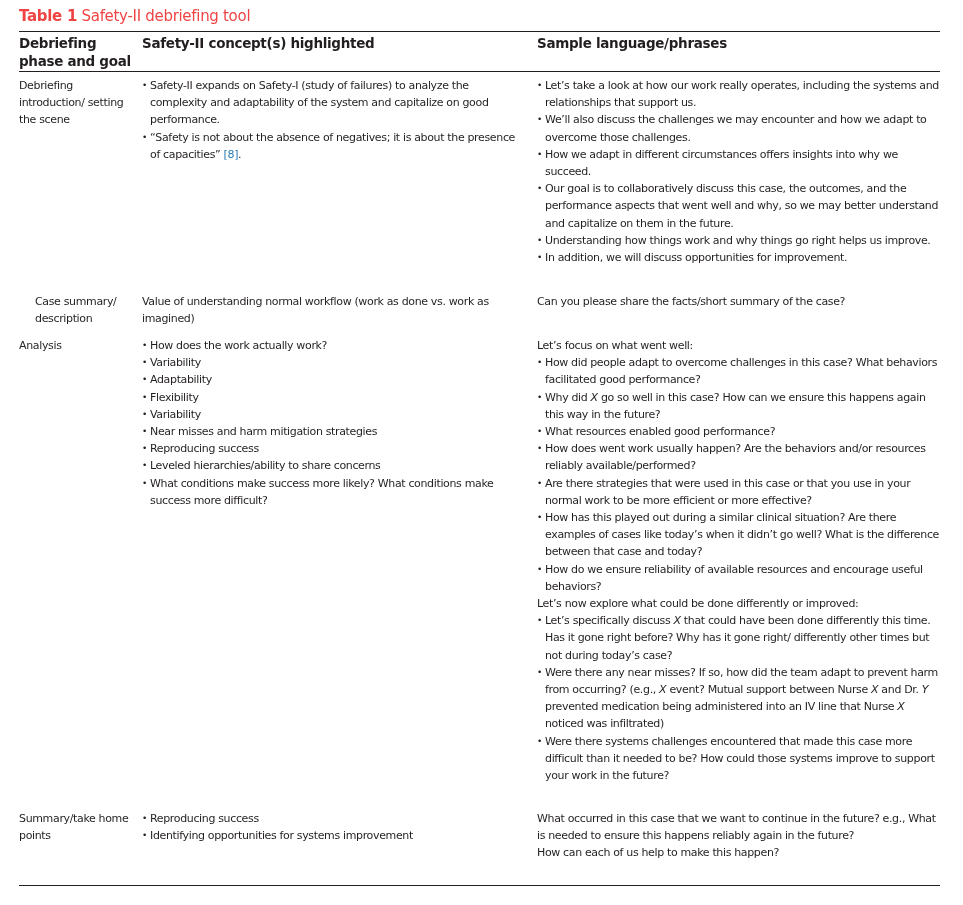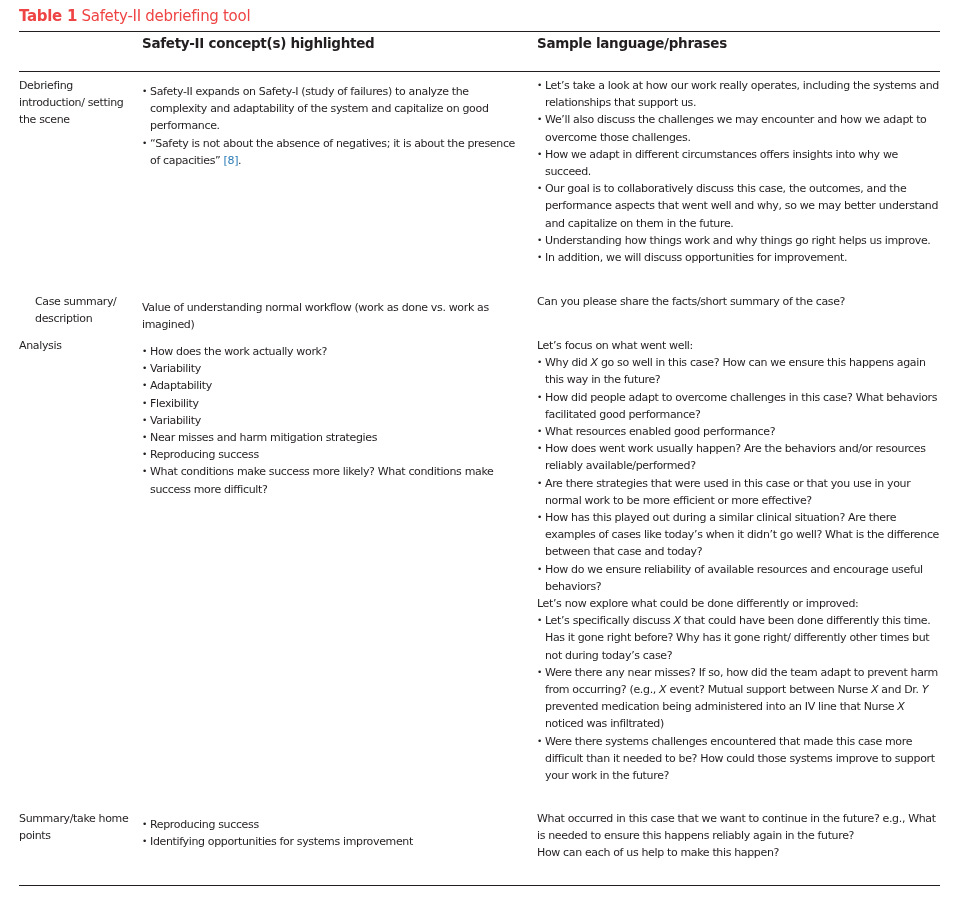--- a/index.html
+++ b/index.html
@@ -25,21 +25,21 @@
     font-size: 13.5px; font-weight: bold; line-height: 17.5px; letter-spacing: -0.3px;
   }
   .col1 { left: 19px; width: 118px; }
   .col2 { left: 142px; width: 385px; }
   .col3 { left: 537px; width: 405px; }
 
   .cell {
     position: absolute;
     font-size: 11px; line-height: 17.2px; letter-spacing: -0.35px;
   }
-  .cell.col2 { width: 385px; margin-top: 6px; }
+  .cell.col2 { width: 385px; }
   .cell.col3 { width: 405px; }
   ul.bullets { list-style: none; margin: 0; padding: 0; }
   ul.bullets li { position: relative; padding-left: 8px; }
   ul.bullets li::before {
     content: "\2022"; position: absolute; left: 0; top: 0; font-size: 9px; line-height: 17.2px;
   }
   .plain { display: block; }
   .cite { color: #2a7ab5; }
   em { font-style: italic; }
 </style>
@@ -48,20 +48,21 @@
 
 <div class="page">
 
   <div class="caption">
     <span class="label">Table 1</span>
     <span class="title">Safety-II debriefing tool</span>
   </div>
 
   <div class="rule top"></div>
 
+  <div class="hdr col1">Debriefing phase and goal</div>
   <div class="hdr col2">Safety-II concept(s) highlighted</div>
   <div class="hdr col3">Sample language/phrases</div>
 
   <div class="rule mid"></div>
 
   <div class="cell col1" style="top:77px;width:120px;">Debriefing introduction/ setting the scene</div>
   <div class="cell col2" style="top:77px;">
     <ul class="bullets">
       <li>Safety-II expands on Safety-I (study of failures) to analyze the complexity and adaptability of the system and capitalize on good performance.</li>
       <li><span>“Safety is not about the absence of negatives; it is about the presence of capacities”</span> <a class="cite">[8]</a>.</li>
@@ -85,28 +86,29 @@
   <div class="cell col1" style="top:337px;width:120px;">Analysis</div>
   <div class="cell col2" style="top:337px;">
     <ul class="bullets">
       <li>How does the work actually work?</li>
       <li>Variability</li>
       <li>Adaptability</li>
       <li>Flexibility</li>
       <li>Variability</li>
       <li>Near misses and harm mitigation strategies</li>
       <li>Reproducing success</li>
+      <li>Leveled hierarchies/ability to share concerns</li>
       <li>What conditions make success more likely? What conditions make success more difficult?</li>
     </ul>
   </div>
   <div class="cell col3" style="top:337px;">
     <span class="plain">Let’s focus on what went well:</span>
     <ul class="bullets">
+      <li>How did people adapt to overcome challenges in this case? What behaviors facilitated good performance?</li>
       <li><span>Why did </span><em>X</em><span> go so well in this case? How can we ensure this happens again this way in the future?</span></li>
-      <li>How did people adapt to overcome challenges in this case? What behaviors facilitated good performance?</li>
       <li>What resources enabled good performance?</li>
       <li>How does went work usually happen? Are the behaviors and/or resources reliably available/performed?</li>
       <li>Are there strategies that were used in this case or that you use in your normal work to be more efficient or more effective?</li>
       <li>How has this played out during a similar clinical situation? Are there examples of cases like today’s when it didn’t go well? What is the difference between that case and today?</li>
       <li>How do we ensure reliability of available resources and encourage useful behaviors?</li>
     </ul>
     <span class="plain">Let’s now explore what could be done differently or improved:</span>
     <ul class="bullets">
       <li><span>Let’s specifically discuss </span><em>X</em><span> that could have been done differently this time. Has it gone right before? Why has it gone right/ differently other times but not during today’s case?</span></li>
       <li><span>Were there any near misses? If so, how did the team adapt to prevent harm from occurring? (e.g., </span><em>X</em><span> event? Mutual support between Nurse </span><em>X</em><span> and Dr. </span><em>Y</em><span> prevented medication being administered into an IV line that Nurse </span><em>X</em><span> noticed was infiltrated)</span></li>

